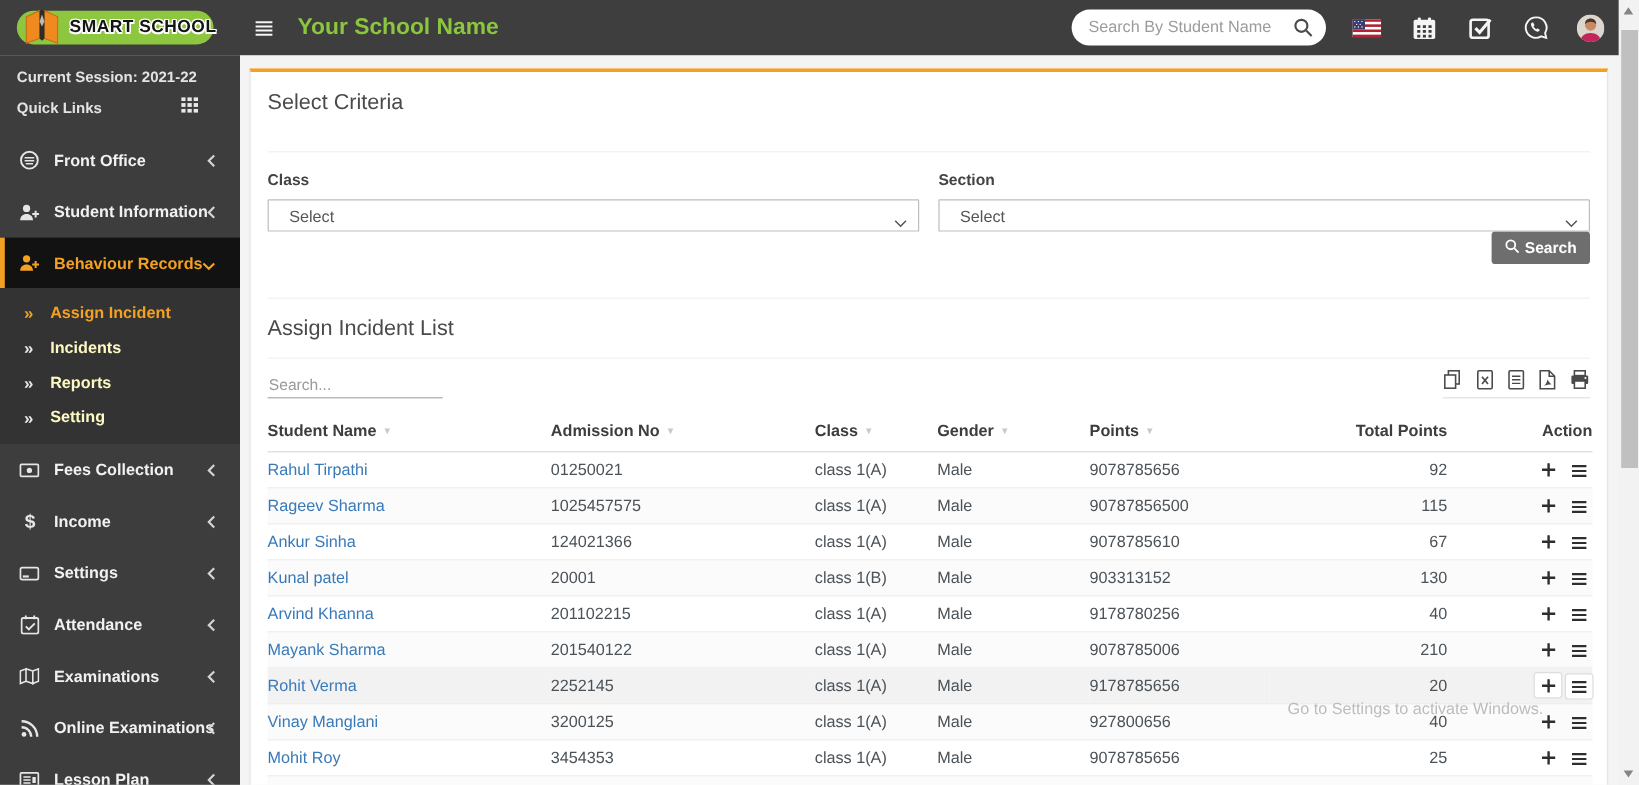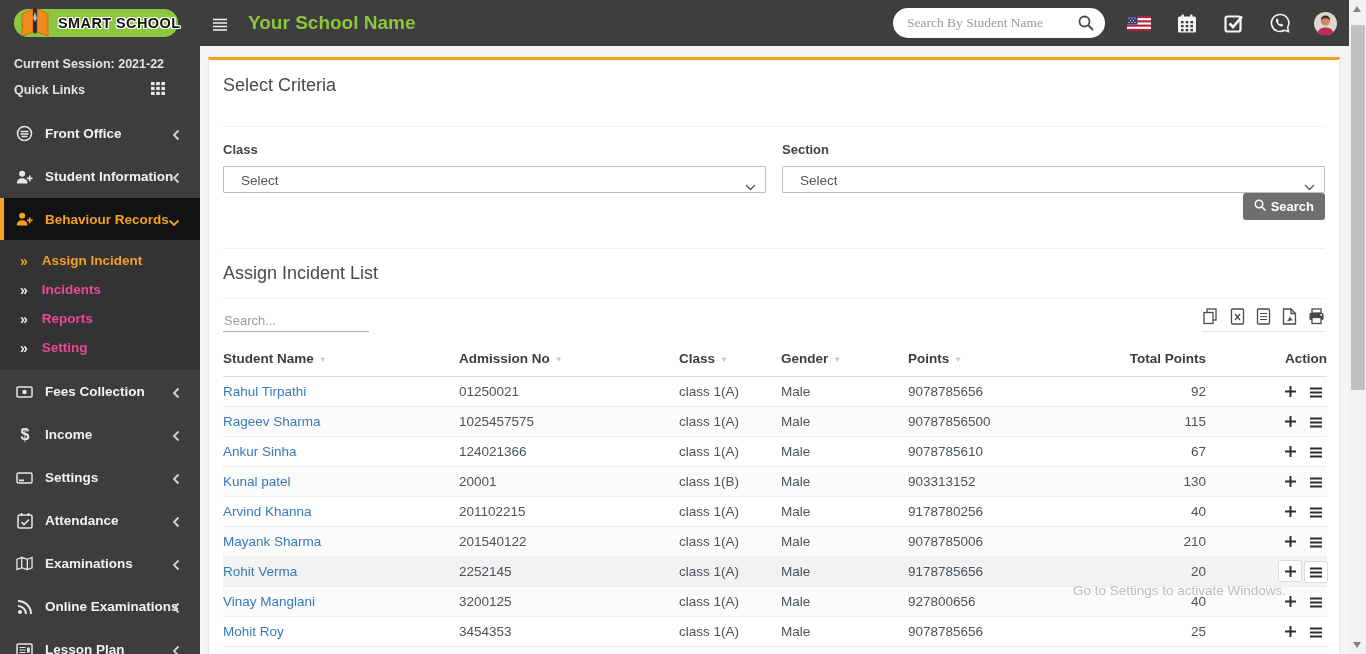--- a/index.html
+++ b/index.html
@@ -8,21 +8,21 @@
   
   .header { position:absolute; left:0; top:0; width:1349px; height:46px; background:#3e3e3e; z-index:20; }
   .logo-area { position:absolute; left:0; top:0; width:200px; height:46px; }
   .logo-pill { position:absolute; left:14px; top:9px; width:164px; height:28px; background:#8dc63f; border-radius:14px; }
   .logo-book { position:absolute; left:18px; top:4px; }
   .logo-text { position:absolute; left:58px; top:15px; font-size:14.5px; font-weight:800; color:#151515; letter-spacing:.4px;
     text-shadow:1px 0 #fff,-1px 0 #fff,0 1px #fff,0 -1px #fff,1px 1px #fff,-1px -1px #fff,1px -1px #fff,-1px 1px #fff; }
   .hamburger { position:absolute; left:212px; top:17px; cursor:pointer; }
   .header-title { position:absolute; left:248px; top:12px; font-size:19px; font-weight:700; color:#8bc63e; }
   .search-pill { position:absolute; left:893px; top:8px; width:212px; height:30px; background:#fff; border-radius:15px; }
-  .search-pill input { position:absolute; left:14px; top:1px; width:164px; height:27px; border:none; outline:none; font-size:13.5px; color:#8b5cf6; background:transparent; font-family:Liberation Serif, serif; }
+  .search-pill input { position:absolute; left:14px; top:1px; width:164px; height:27px; border:none; outline:none; font-size:13.5px; color:#8b5cf6; background:transparent; font-family:Liberation Sans, sans-serif; }
   .search-pill input::placeholder { color:#9b9b9b; }
   .search-pill .mag { position:absolute; right:11px; top:7px; }
   .h-icon { position:absolute; top:0; height:46px; display:flex; align-items:center; cursor:pointer; }
 
   
   .scrollbar { position:absolute; right:0; top:0; width:17px; height:654px; background:#f2f2f2; z-index:30; }
   .sb-up { position:absolute; top:6px; left:4px; width:0; height:0; border-left:4.5px solid transparent; border-right:4.5px solid transparent; border-bottom:6px solid #858585; }
   .sb-down { position:absolute; bottom:6px; left:4px; width:0; height:0; border-left:4.5px solid transparent; border-right:4.5px solid transparent; border-top:6px solid #858585; }
   .sb-thumb { position:absolute; top:25px; left:1.5px; width:14px; height:365px; background:#c0c0c0; }
 
@@ -36,21 +36,21 @@
   .nav { margin-top:4px; }
   .nav-item { height:43px; display:flex; align-items:center; padding-left:16px; cursor:pointer; position:relative; }
   .nav-item .ni-icon { width:17px; display:flex; justify-content:center; }
   .nav-item .ni-label { margin-left:12px; font-size:13.5px; font-weight:700; color:#f1f1f1; }
   .nav-item .ni-chev { position:absolute; right:20px; top:15px; }
   .nav-item.active { background:#121212; border-left:4px solid #f2a124; padding-left:12px; height:42px; }
   .nav-item.active .ni-label { color:#f2a124; }
   .submenu { background:#333333; padding:6px 0 8px 0; }
   .sub-item { height:29px; display:flex; align-items:center; padding-left:20px; cursor:pointer; }
   .sub-item .bullet { font-size:14px; font-weight:700; color:#e8e8e8; }
-  .sub-item .sub-label { margin-left:14px; font-size:13.5px; font-weight:700; color:#ec4899; }
+  .sub-item .sub-label { margin-left:14px; font-size:13.5px; font-weight:700; color:#fef9c3; }
   .sub-item.active .bullet, .sub-item.active .sub-label { color:#f2a124; }
 
   
   .main { position:absolute; left:200px; top:46px; width:1149px; height:608px; background:#f4f4f4; overflow:hidden; }
   .card { position:absolute; left:8px; top:11px; width:1132px; height:900px; background:#fff; border:1px solid #e7e7e7; border-top:3px solid #f2a124; box-shadow:0 1px 2px rgba(0,0,0,.06); padding:0 14px; }
   .card h2 { font-size:18px; font-weight:400; color:#4a4a4a; }
   .sec-title-1 { padding-top:15px; padding-bottom:30px; border-bottom:1px solid #f0f0f0; }
   .form-row { display:flex; gap:16px; margin-top:15px; }
   .form-col { flex:1; }
   .form-label { font-size:13px; font-weight:700; color:#434343; }

